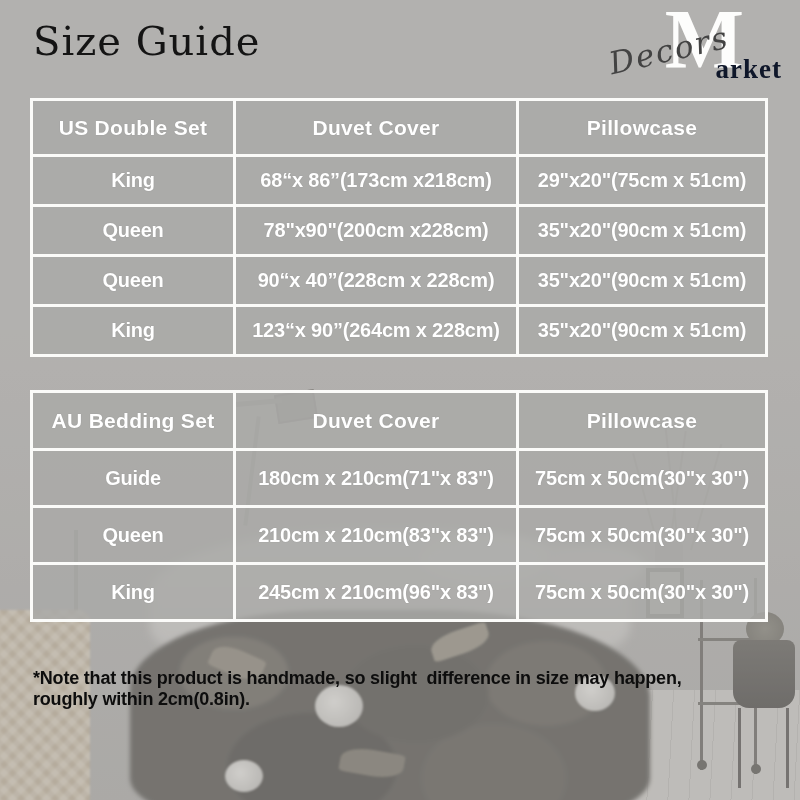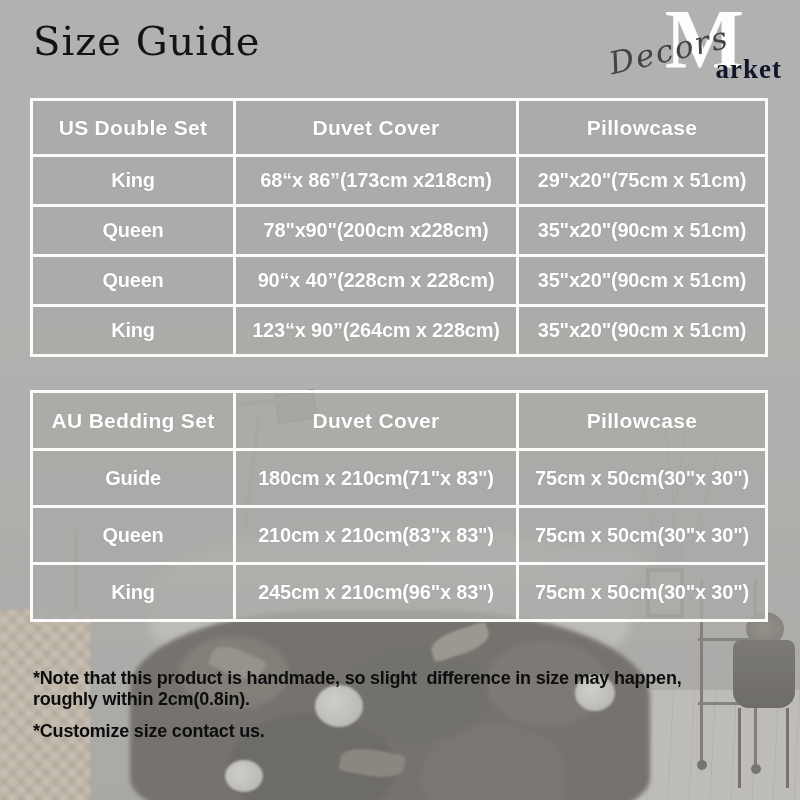--- a/index.html
+++ b/index.html
@@ -234,16 +234,15 @@
         <td>King</td>
         <td>245cm x 210cm(96"x 83")</td>
         <td>75cm x 50cm(30"x 30")</td>
       </tr>
     </tbody>
   </table>
 
   <div class="notes">
     <p>*Note that this product is handmade, so slight  difference in size may happen,
 roughly within 2cm(0.8in).</p>
-    <p>*Customize size contact us.</p>
   </div>
 
 </div>
 
 </body></html>

